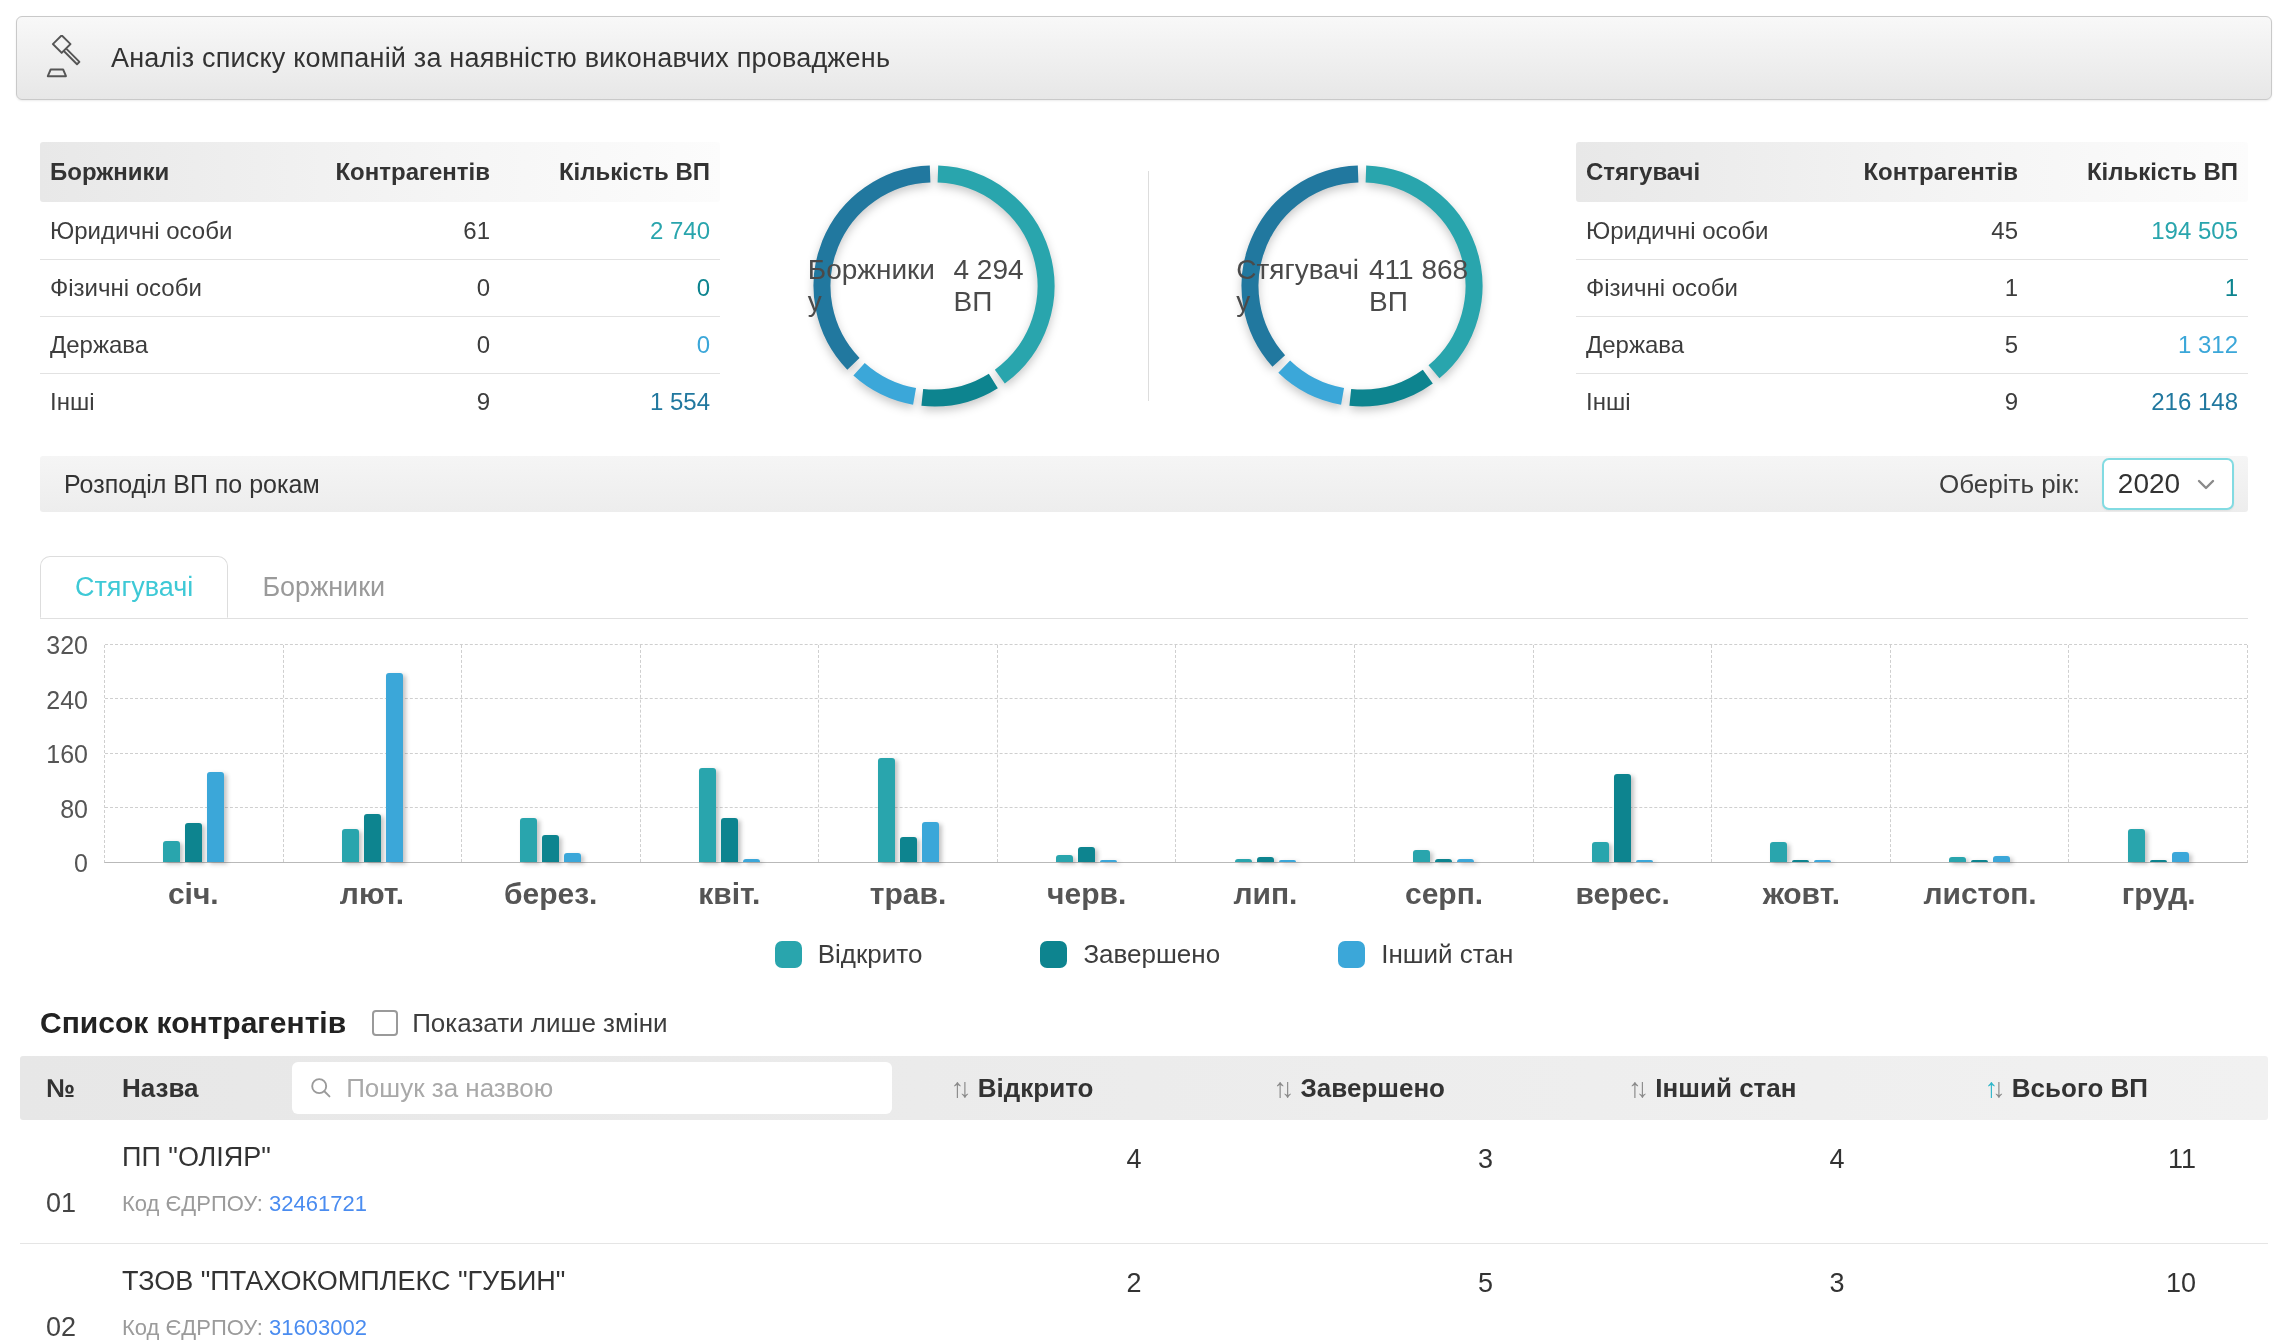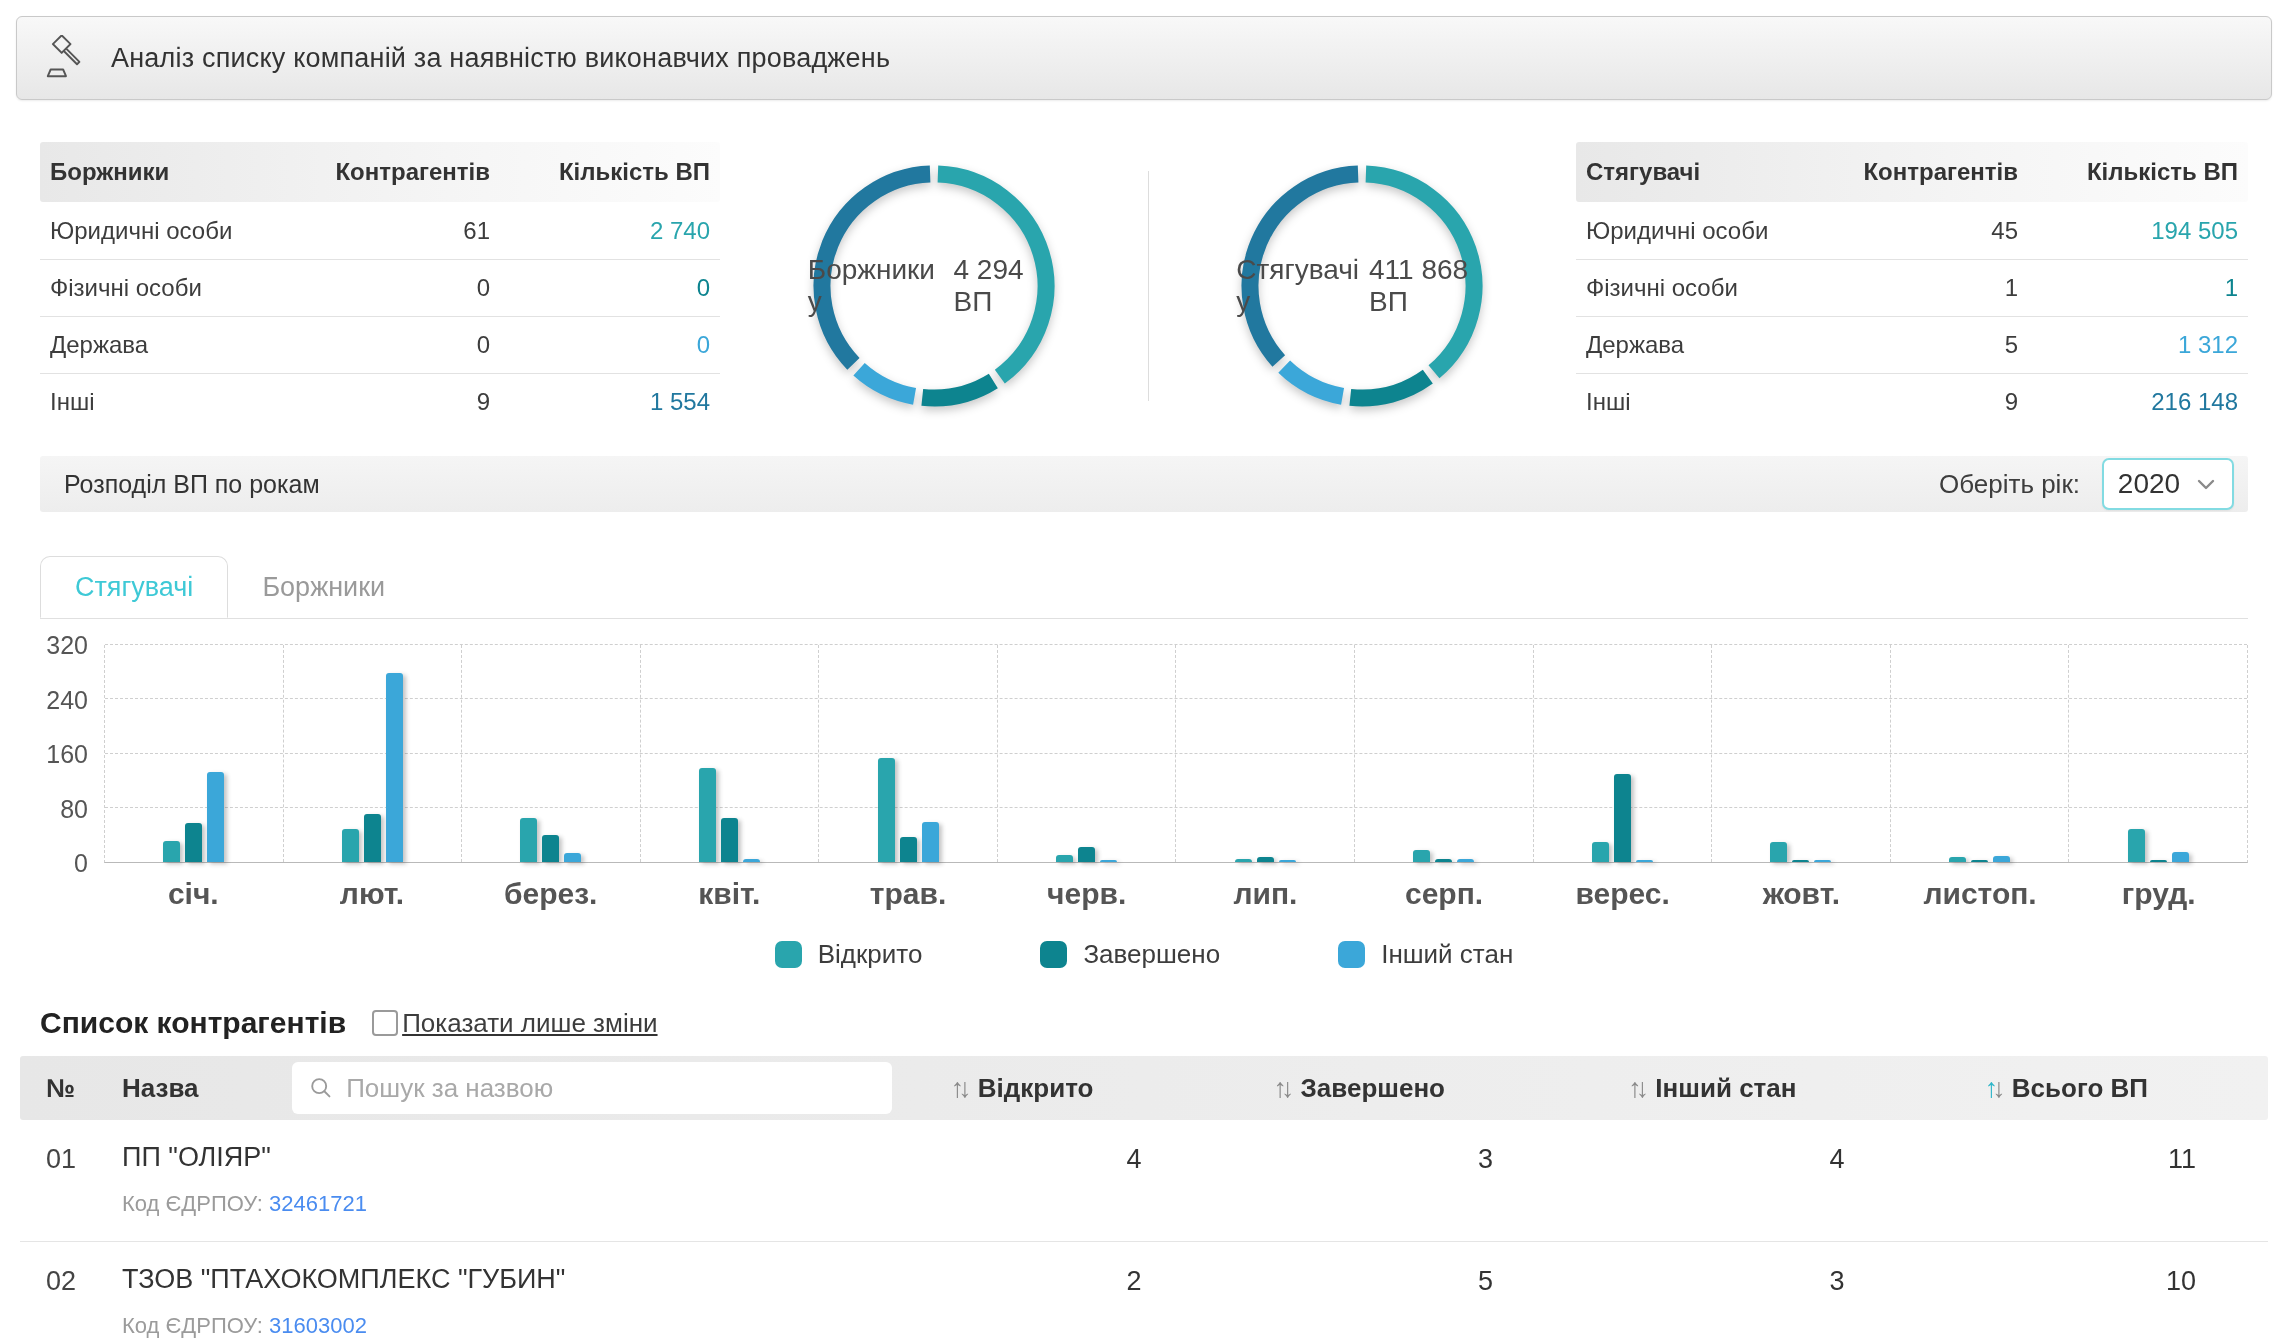--- a/index.html
+++ b/index.html
@@ -69,21 +69,21 @@
   .x-axis { display: flex; margin-left: 64px; margin-top: 14px; }
   .x-axis div { flex: 1; text-align: center; font-size: 30px; color: #555; font-weight: bold; }
 
   .legend { display: flex; justify-content: center; gap: 118px; margin-top: 28px; }
   .legend-item { display: flex; align-items: center; gap: 16px; font-size: 26px; color: #3d3d3d; cursor: pointer; }
   .legend-swatch { width: 27px; height: 27px; border-radius: 7px; }
 
   
   .contractors-head { margin: 36px 40px 0 40px; display: flex; align-items: center; gap: 26px; }
   .contractors-title { font-size: 30px; font-weight: 700; color: #222; }
-  .chk-wrap { display: flex; align-items: center; gap: 4px; cursor: pointer; text-decoration: underline; }
+  .chk-wrap { display: flex; align-items: center; gap: 14px; cursor: pointer; }
   .checkbox { width: 26px; height: 26px; border: 2px solid #9a9a9a; border-radius: 4px; background: #fff; }
   .chk-label { font-size: 26px; color: #3d3d3d; }
 
   .ctable { margin: 16px 20px 0 20px; }
   .ctable-head { height: 64px; display: grid;
     grid-template-columns: 76px 170px 560px 1fr 1fr 1fr 1fr; align-items: center;
     background: linear-gradient(to right, #e7e7e7, #f1f1f1); border-radius: 3px;
     padding: 0 10px 0 26px; }
   .ctable-head .colh { font-size: 26px; font-weight: 700; color: #333; }
   .sort-col { display: flex; align-items: center; justify-content: flex-end; gap: 10px;
@@ -93,21 +93,21 @@
   .sort-icons .up.active { color: #2fb6c9; }
   .search-box { height: 52px; background: #fff; border-radius: 6px; display: flex;
     align-items: center; padding: 0 16px; gap: 12px; width: 600px; }
   .search-box input { border: none; outline: none; font-size: 26px; color: #333; width: 100%;
     font-family: "Liberation Sans", sans-serif; background: transparent; }
   .search-box input::placeholder { color: #a9a9a9; }
 
   .crow { display: grid; grid-template-columns: 76px 730px 1fr 1fr 1fr 1fr;
     padding: 22px 10px 24px 26px; align-items: start; }
   .crow + .crow { border-top: 1px solid #e5e5e5; }
-  .crow .rnum { font-size: 27px; color: #444; padding-top: 2px; }
+  .crow .rnum { font-size: 27px; color: #444; padding-top: 2px; margin-top: 44px; }
   .crow .cname { font-size: 27px; color: #333; }
   .crow .ccode { margin-top: 18px; font-size: 22px; color: #9b9b9b; }
   .crow .ccode a { color: #4a8cf0; text-decoration: none; cursor: pointer; }
   .crow .cval { font-size: 27px; color: #333; text-align: right; padding-right: 62px; padding-top: 2px; }
 
   .icon-stroke { stroke: #555; fill: none; stroke-width: 2; stroke-linejoin: round; stroke-linecap: round; }
 </style>
 </head>
 <body>
 

